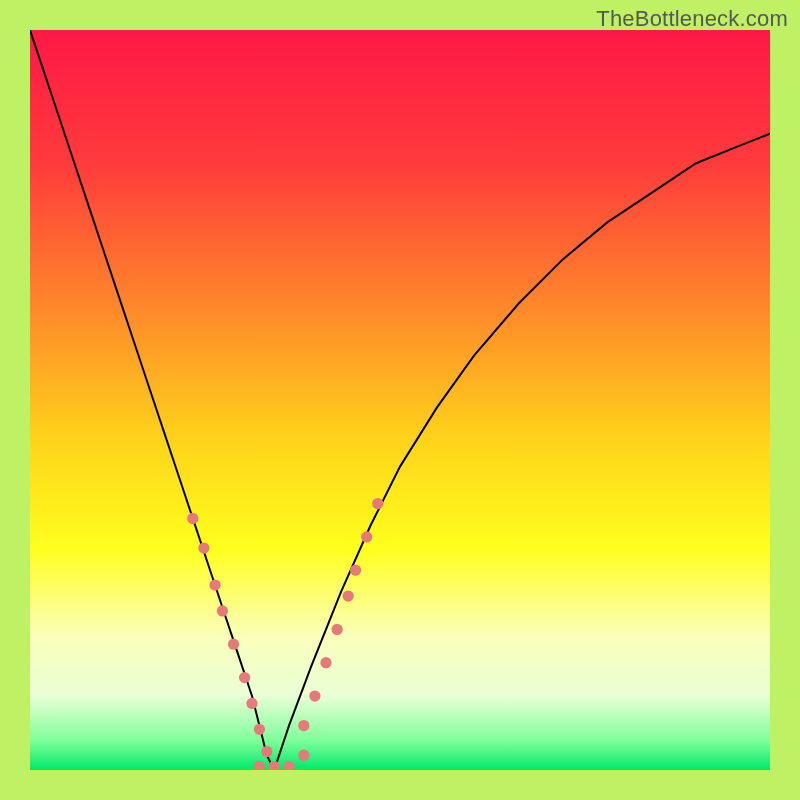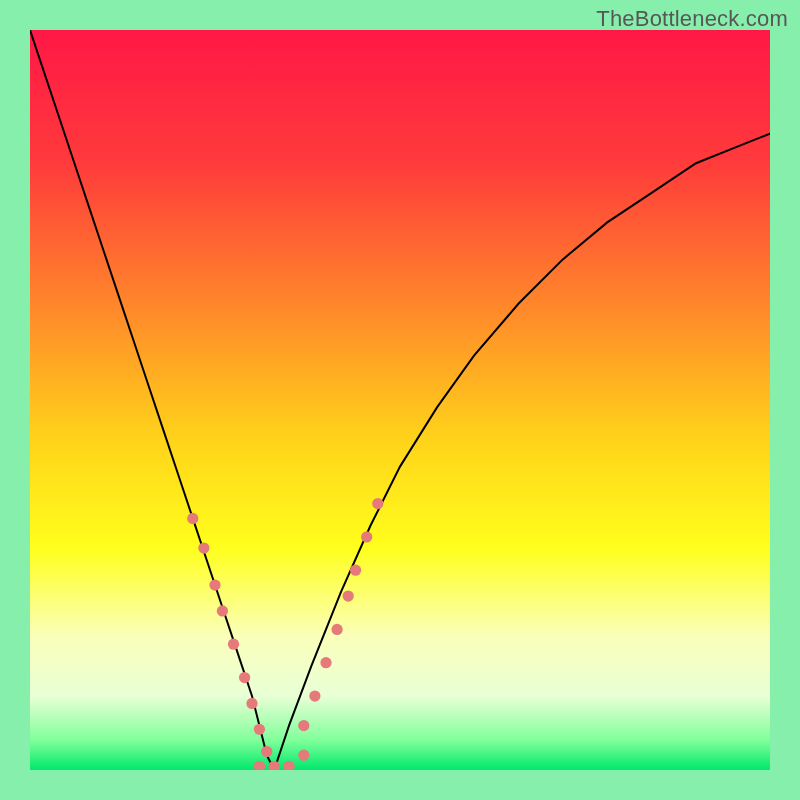--- a/index.html
+++ b/index.html
@@ -7,21 +7,21 @@
     padding: 0;
     width: 800px;
     height: 800px;
     background: #000;
     overflow: hidden;
   }
   .container {
     position: relative;
     width: 800px;
     height: 800px;
-    background: #86efac;
+    background: #bef264;
   }
   .plot-area {
     position: absolute;
     left: 30px;
     top: 30px;
     width: 740px;
     height: 740px;
   }
   .gradient-bg {
     position: absolute;

